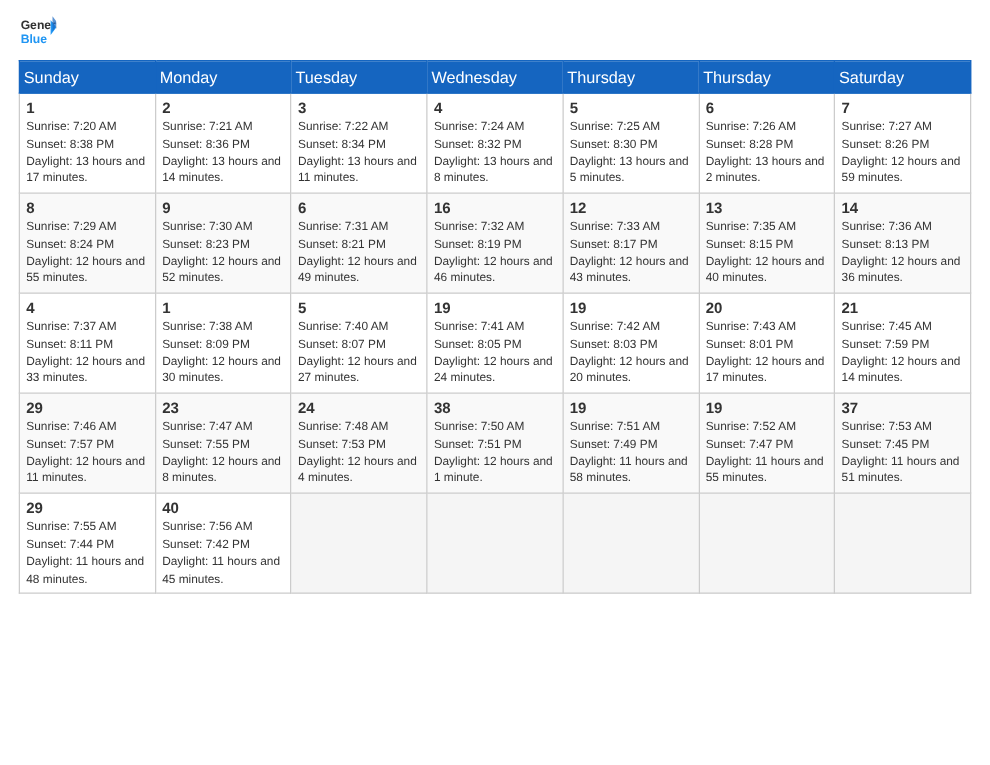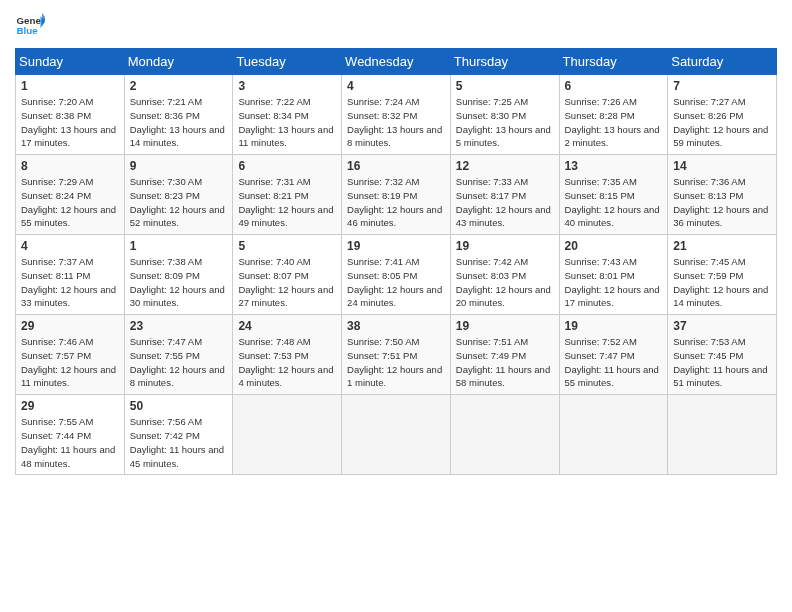--- a/index.html
+++ b/index.html
@@ -233,21 +233,21 @@
         <span class="day-num">37</span>
         <span class="day-info">Sunrise: 7:53 AM<br>Sunset: 7:45 PM<br>Daylight: 11 hours and 51 minutes.</span>
       </td>
         </tr>
         <tr>
           <td>
         <span class="day-num">29</span>
         <span class="day-info">Sunrise: 7:55 AM<br>Sunset: 7:44 PM<br>Daylight: 11 hours and 48 minutes.</span>
       </td>
           <td>
-        <span class="day-num">50</span>
+        <span class="day-num">40</span>
         <span class="day-info">Sunrise: 7:56 AM<br>Sunset: 7:42 PM<br>Daylight: 11 hours and 45 minutes.</span>
       </td>
           <td class="empty"></td>
           <td class="empty"></td>
           <td class="empty"></td>
           <td class="empty"></td>
           <td class="empty"></td>
         </tr>
       </tbody>
   </table>

